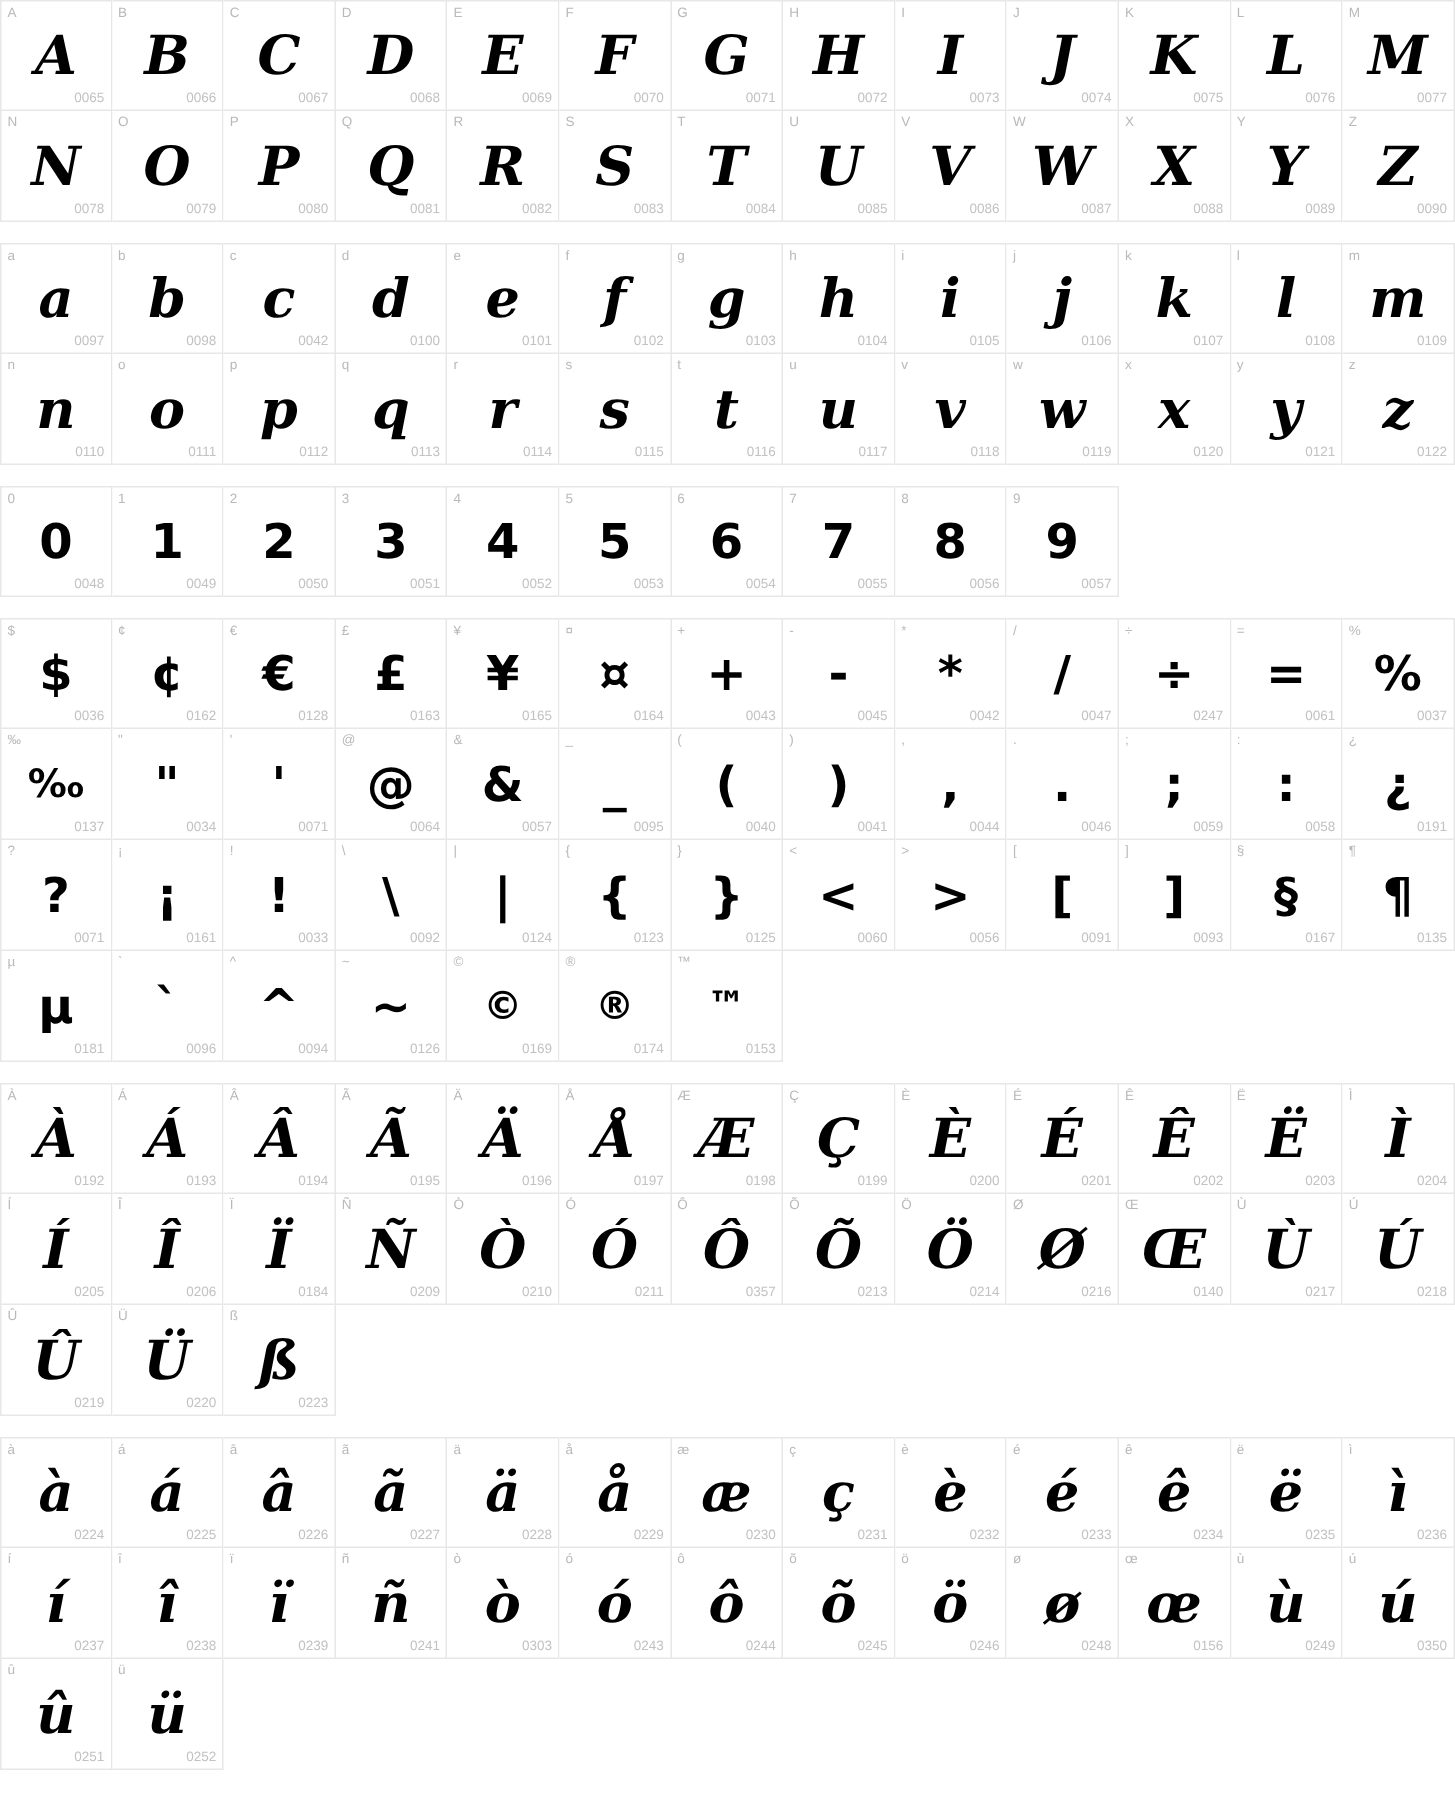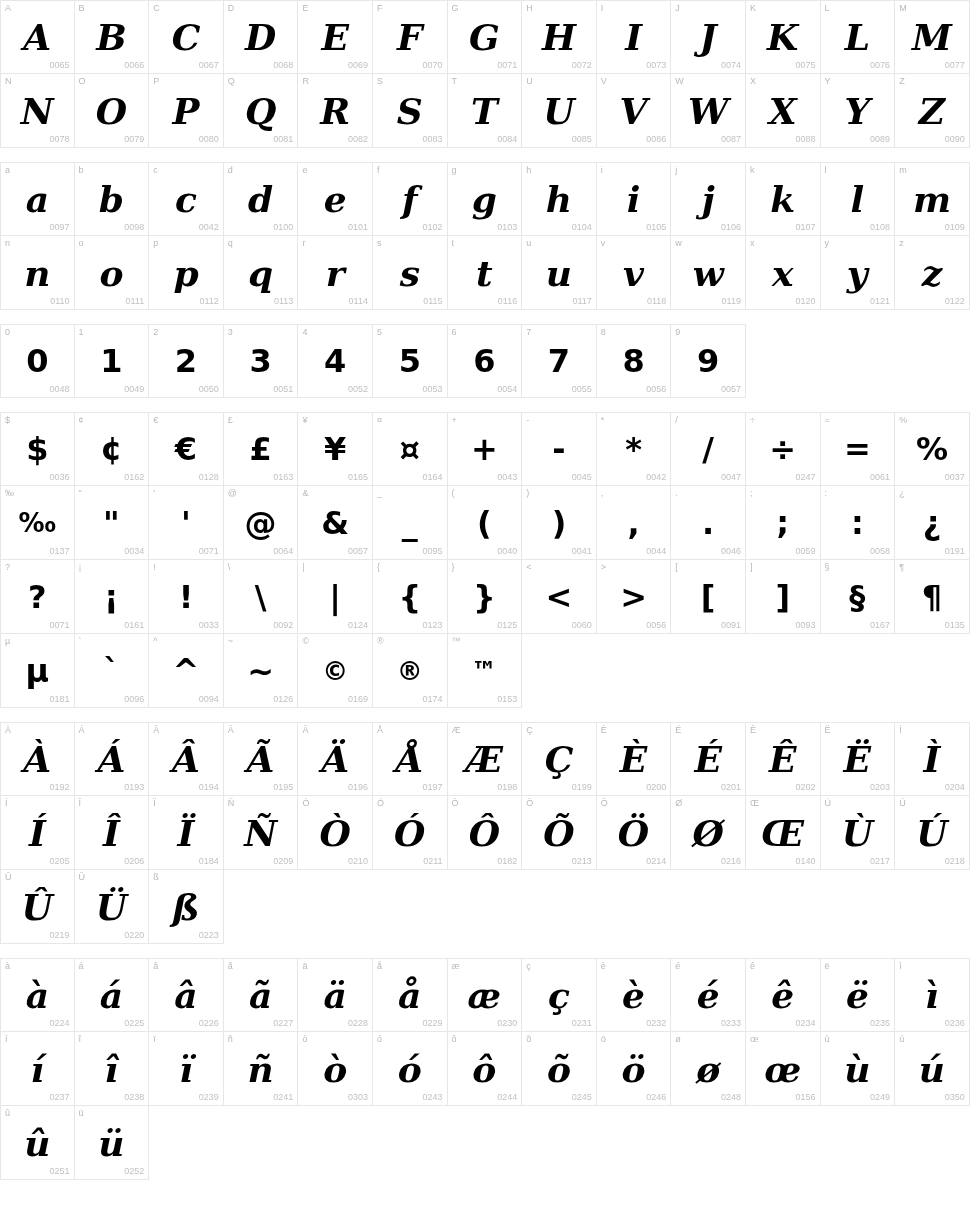--- a/index.html
+++ b/index.html
@@ -731,21 +731,21 @@
         <span class="glyph-code-label">0210</span>
       </div>
       <div class="glyph-cell">
         <span class="glyph-char-label">Ó</span>
         <div class="glyph-render">Ó</div>
         <span class="glyph-code-label">0211</span>
       </div>
       <div class="glyph-cell">
         <span class="glyph-char-label">Ô</span>
         <div class="glyph-render">Ô</div>
-        <span class="glyph-code-label">0182</span>
+        <span class="glyph-code-label">0357</span>
       </div>
       <div class="glyph-cell">
         <span class="glyph-char-label">Õ</span>
         <div class="glyph-render">Õ</div>
         <span class="glyph-code-label">0213</span>
       </div>
       <div class="glyph-cell">
         <span class="glyph-char-label">Ö</span>
         <div class="glyph-render">Ö</div>
         <span class="glyph-code-label">0214</span>

